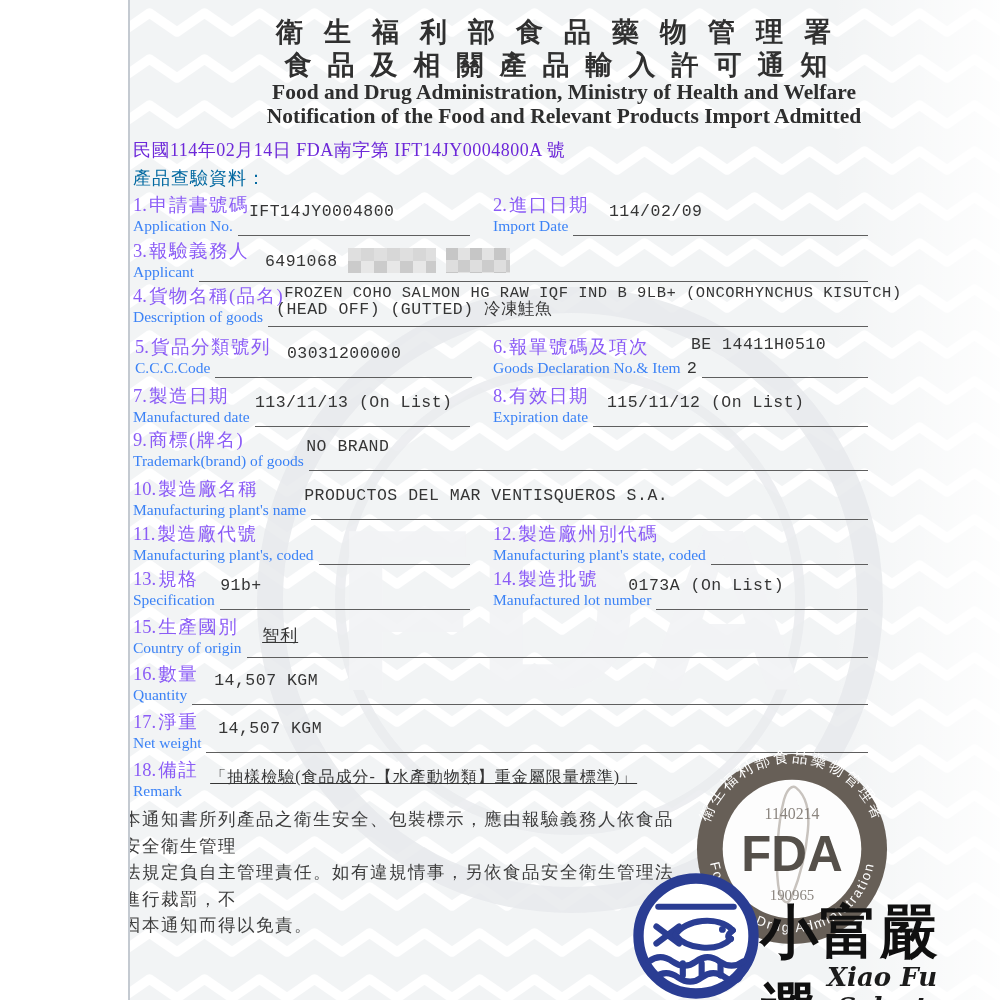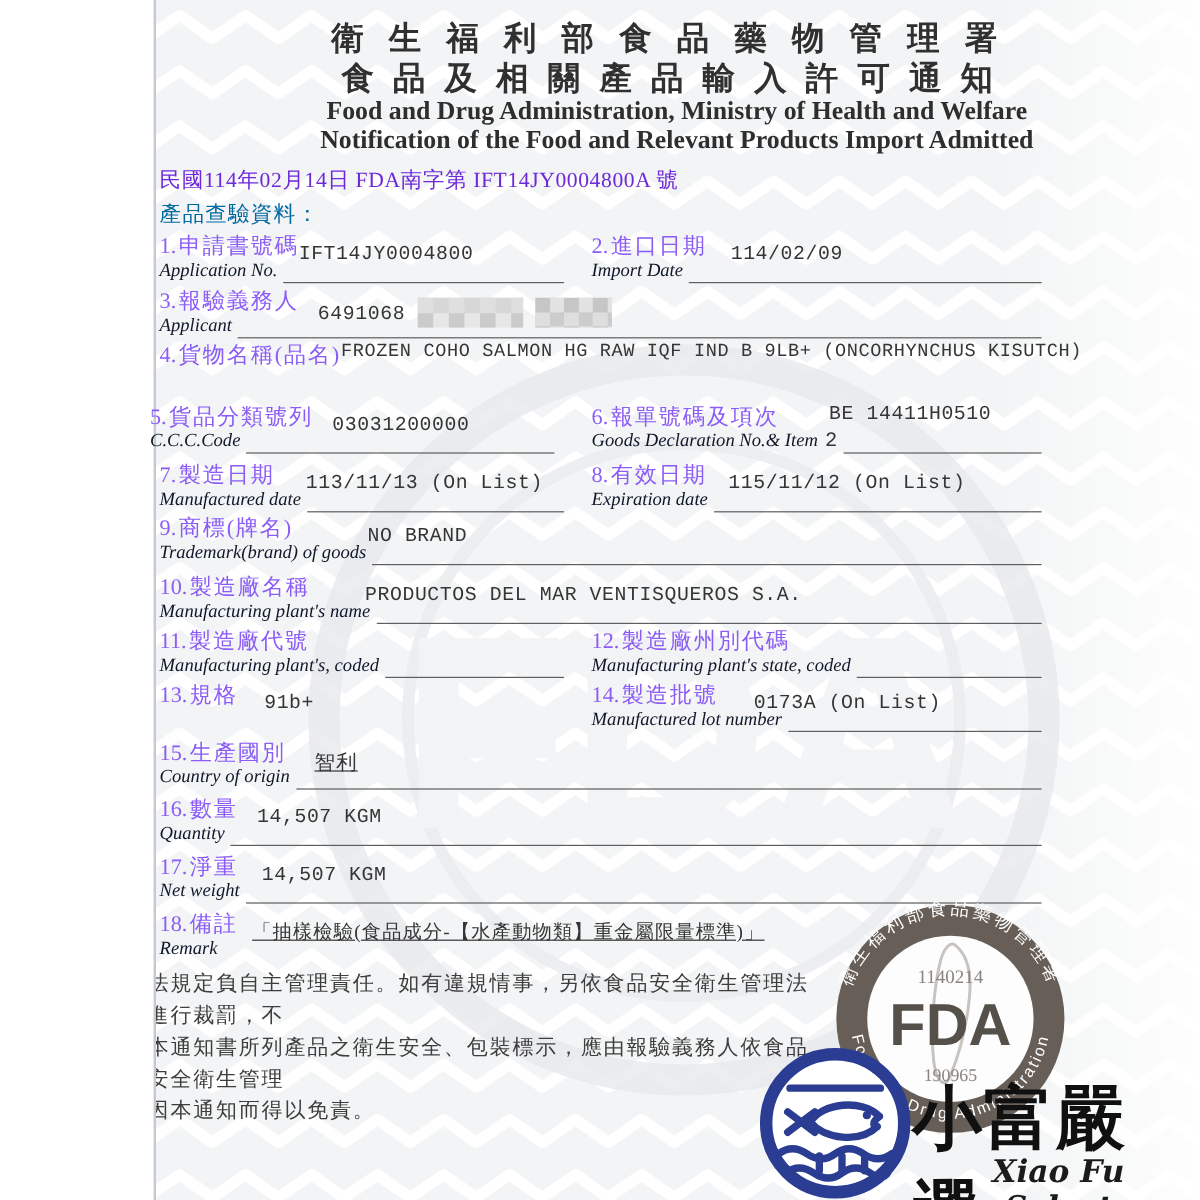--- a/index.html
+++ b/index.html
@@ -17,21 +17,21 @@
   .t-en1{position:absolute;left:130px;top:80px;width:868px;text-align:center;font-size:21.5px;font-weight:bold;color:#2e2e2e;z-index:2;}
   .t-en2{position:absolute;left:130px;top:104px;width:868px;text-align:center;font-size:21.5px;font-weight:bold;color:#2e2e2e;z-index:2;}
   .dateline{position:absolute;left:133px;top:138px;font-size:18px;color:#6d28d9;letter-spacing:.5px;z-index:2;}
   .sectline{position:absolute;left:133px;top:166px;font-size:18px;color:#0369a1;letter-spacing:1px;z-index:2;}
   
   .fld{position:absolute;z-index:2;}
   .row1{display:flex;align-items:flex-start;height:24px;white-space:nowrap;}
   .row2{display:flex;align-items:flex-end;height:20px;white-space:nowrap;}
   .zh{font-size:18.5px;color:#8b5cf6;letter-spacing:1.5px;}
   .zh i{font-style:normal;font-family:"Liberation Serif",serif;margin-right:2px;letter-spacing:0;}
-  .en{font-size:15.5px;color:#0f172a;padding-bottom:1px;font-style:italic;}
+  .en{font-size:15.5px;color:#3b82f6;padding-bottom:1px;}
   .line{flex:1 1 auto;border-bottom:1.6px solid #5e5e5e;height:18px;margin-left:5px;}
   .val{font-family:"Liberation Mono","DejaVu Sans Mono",monospace;font-size:16.5px;color:#353535;
        position:relative;top:10px;letter-spacing:.5px;white-space:nowrap;}
   .val.hi{top:1px;}
   .val.cjk{font-family:"Liberation Serif","DejaVu Serif",serif;font-size:17px;letter-spacing:1px;text-decoration:underline;}
   .item-val{font-family:"Liberation Mono","DejaVu Sans Mono",monospace;font-size:17px;color:#353535;margin-left:6px;padding-bottom:0;}
   .mosaic{display:inline-block;height:25px;vertical-align:-7px;margin-left:10px;
           background:conic-gradient(#d7d7d7 25%, #e7e7e7 0 50%, #cbcbcb 0 75%, #dfdfdf 0) 0 0/26px 26px;}
   .mosaic.m2{background:conic-gradient(#e2e2e2 25%, #cccccc 0 50%, #dedede 0 75%, #c6c6c6 0) 0 0/24px 24px;}
   
@@ -111,23 +111,29 @@
         <span class="en">Applicant</span>
         <span class="line"></span>
       </div>
   </div>
 
   <div class="fld" style="left:133px;top:283px;width:735px">
     <div class="row1">
         <span class="zh"><i>4.</i><span>貨物名稱(品名)</span></span>
       <span class="val hi" style="font-size:15.5px">FROZEN COHO SALMON HG RAW IQF IND B 9LB+ (ONCORHYNCHUS KISUTCH)</span>
       </div>
-  </div>
-
-  <div class="fld" style="left:125px;top:334px;width:337px">
+    <div class="row2">
+        <span class="en">Description of goods</span>
+      <span class="line" style="height:24px;position:relative;">
+        <span class="val hi" style="position:absolute;left:8px;top:-4px">(HEAD OFF) (GUTTED) 冷凍鮭魚</span>
+      </span>
+      </div>
+  </div>
+
+  <div class="fld" style="left:135px;top:334px;width:337px">
     <div class="row1">
         <span class="zh"><i>5.</i><span>貨品分類號列</span></span>
       <span class="val" style="margin-left:16px">03031200000</span>
       </div>
     <div class="row2">
         <span class="en">C.C.C.Code</span>
         <span class="line"></span>
       </div>
   </div>
   <div class="fld" style="left:493px;top:334px;width:375px">
@@ -202,20 +208,24 @@
         <span class="en">Manufacturing plant's state, coded</span>
         <span class="line"></span>
       </div>
   </div>
 
   <div class="fld" style="left:133px;top:566px;width:337px">
     <div class="row1">
         <span class="zh"><i>13.</i><span>規格</span></span>
       <span class="val" style="margin-left:22px">91b+</span>
       </div>
+    <div class="row2">
+        <span class="en">Specification</span>
+        <span class="line"></span>
+      </div>
   </div>
   <div class="fld" style="left:493px;top:566px;width:375px">
     <div class="row1">
         <span class="zh"><i>14.</i><span>製造批號</span></span>
       <span class="val" style="margin-left:30px">0173A  (On List)</span>
       </div>
     <div class="row2">
         <span class="en">Manufactured lot number</span>
         <span class="line"></span>
       </div>
@@ -259,22 +269,22 @@
         <span class="zh"><i>18.</i><span>備註</span></span>
       <span class="val cjk" style="margin-left:12px;font-size:16px">「抽樣檢驗(食品成分-【水產動物類】重金屬限量標準)」</span>
       </div>
     <div class="row2">
         <span class="en">Remark</span>
       </div>
   </div>
 
   <div class="footer-wrap">
     <div class="footer-text">
+      <div>本通知書所列產品之衛生安全、包裝標示，應由報驗義務人依食品安全衛生管理</div>
       <div>法規定負自主管理責任。如有違規情事，另依食品安全衛生管理法進行裁罰，不</div>
-      <div>本通知書所列產品之衛生安全、包裝標示，應由報驗義務人依食品安全衛生管理</div>
       <div>因本通知而得以免責。</div>
     </div>
   </div>
 
   <svg id="fda-seal" width="198" height="198" viewBox="0 0 200 200">
     <circle cx="100" cy="100" r="96" fill="#675f57"></circle>
     <circle cx="100" cy="100" r="70" fill="#fdfdfd"></circle>
     <path d="M104,38 C114,46 118,62 116,82 C114,104 108,128 100,148 C95,160 88,152 86,136 C83,112 86,72 92,50 C95,40 100,35 104,38 Z" fill="none" stroke="#c8c3be" stroke-width="2.5"></path>
     <defs>
       <path id="arcTop" d="M 12,100 A 88,88 0 0 1 188,100"></path>

